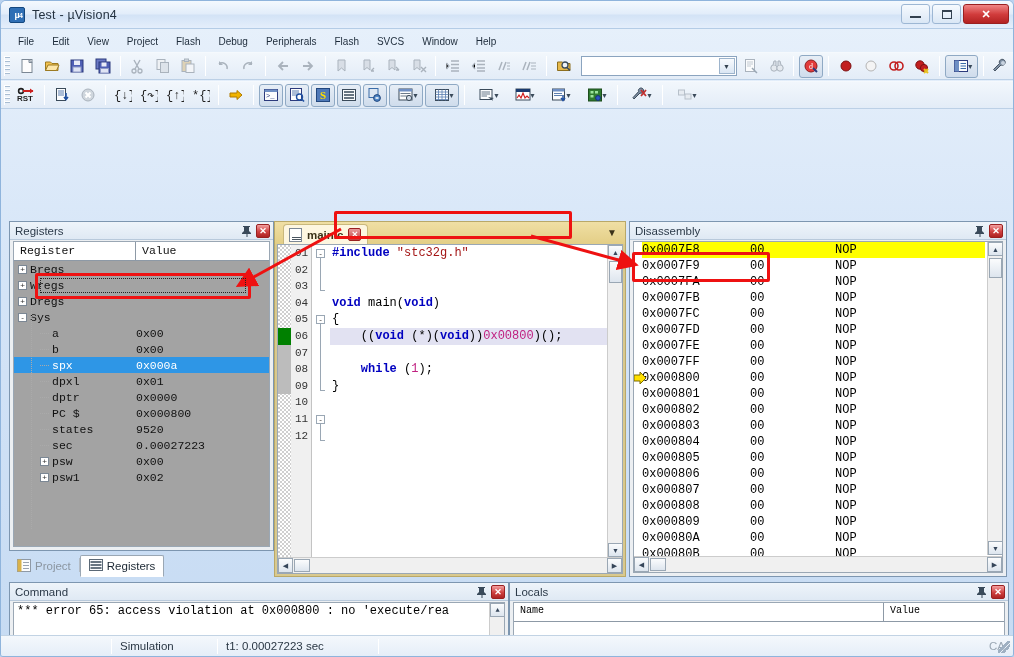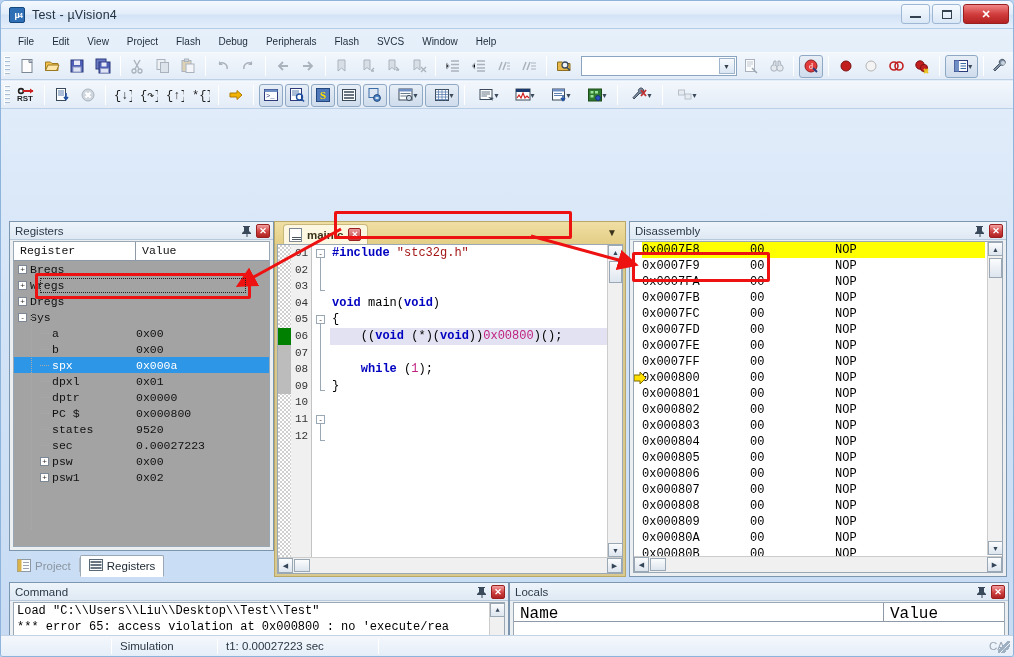--- a/index.html
+++ b/index.html
@@ -215,21 +215,21 @@
   .cmd-out { position:absolute; top:19px; left:3px; right:3px; height:76px;
     background:#fff; border:1px solid #9aa7b4; overflow:hidden;
     font-family:"Liberation Mono", monospace; font-size:12px; }
   .cmd-line { white-space:pre; padding-left:3px; line-height:16px; }
 
   
   #locals-pane { left:508px; top:471px; width:500px; height:130px; background:#eceff2;}
   .loc-body { position:absolute; top:19px; left:3px; right:3px; bottom:3px;
     background:#fff; border:1px solid #9aa7b4; overflow:hidden;}
   .loc-head { display:flex; height:19px; border-bottom:1px solid #8d99a6;
-    font-family:"Liberation Mono", monospace; font-size:16px; }
+    font-family:"Liberation Mono", monospace; font-size:10px; }
   .loc-head div { padding:2px 0 0 6px; }
   .lh-name { width:370px; border-right:1px solid #8d99a6; }
   .lh-val { flex:1; }
 
   
   .statusbar { position:absolute; left:0; right:0; bottom:0; height:21px;
     background: linear-gradient(180deg,#f4f8fc,#e5eef8);
     border-top:1px solid #c2d3e4; display:flex; align-items:center;
     font-size:11.5px; color:#2a3744; }
   .st-cell { height:15px; display:flex; align-items:center; padding:0 8px; }
@@ -934,21 +934,20 @@
         <span>Command</span>
         <span class="spacer"></span>
         <span class="pin">
           <svg width="13" height="13">
               <path d="M3 2 h7 v1 h-1 v4 l2 2 v1 H7.5 v3 h-1 v-3 H2 v-1 l2 -2 V3 H3 z" fill="#3a4a5a"></path>
             </svg>
         </span>
         <span class="closebox">✕</span>
       </div>
       <div class="cmd-out">
-        <div class="cmd-line">Load "C:\\Users\\Liu\\Desktop\\Test\\Test"</div>
         <div class="cmd-line">*** error 65: access violation at 0x000800 : no 'execute/rea</div>
         <div class="vscroll" style="bottom:0;">
           <div class="sbtn" style="position:absolute;left:0;top:0;width:15px;height:14px;">▲</div>
 
         </div>
       </div>
 
     </div>
 
     <div class="pane" id="locals-pane">

